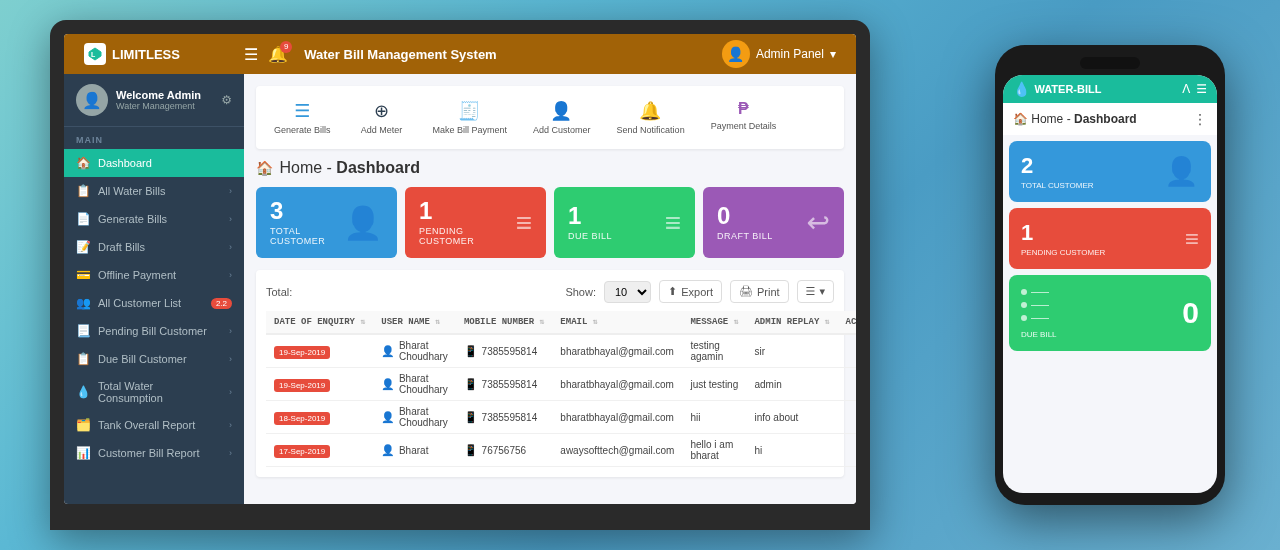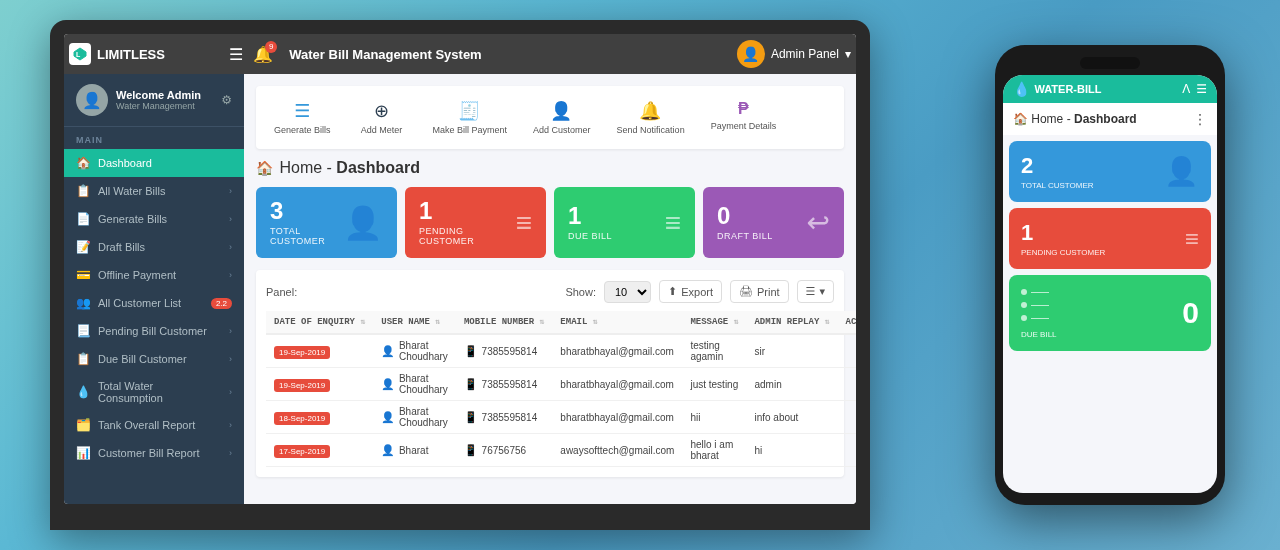--- a/index.html
+++ b/index.html
@@ -32,25 +32,25 @@
       height: 470px;
       background: #fff;
       border-radius: 4px;
       overflow: hidden;
       display: flex;
       flex-direction: column;
     }
 
     
     .top-nav {
-      background: #404040;
+      background: #a16207;
       height: 40px;
       display: flex;
       align-items: center;
-      padding: 0 5px;
+      padding: 0 20px;
       flex-shrink: 0;
     }
     .top-nav .logo-area {
       display: flex;
       align-items: center;
       gap: 6px;
       color: #fff;
       font-weight: 700;
       font-size: 13px;
       width: 160px;
@@ -576,21 +576,21 @@
             <div class="stat-card-info">
               <div class="stat-num">0</div>
               <div class="stat-label">DRAFT BILL</div>
             </div>
             <div class="stat-card-icon" style="font-size:28px;">↩</div>
           </div>
         </div>
 
         <div class="table-section">
           <div class="table-toolbar">
-            <span class="filter-label">Panel:</span>
+            <span class="filter-label">Total:</span>
             <span class="show-label">Show:</span>
             <select class="show-select">
               <option>10</option>
               <option>25</option>
               <option>50</option>
             </select>
             <button class="toolbar-btn">
               <span>⬆</span>
               <span>Export</span>
             </button>

